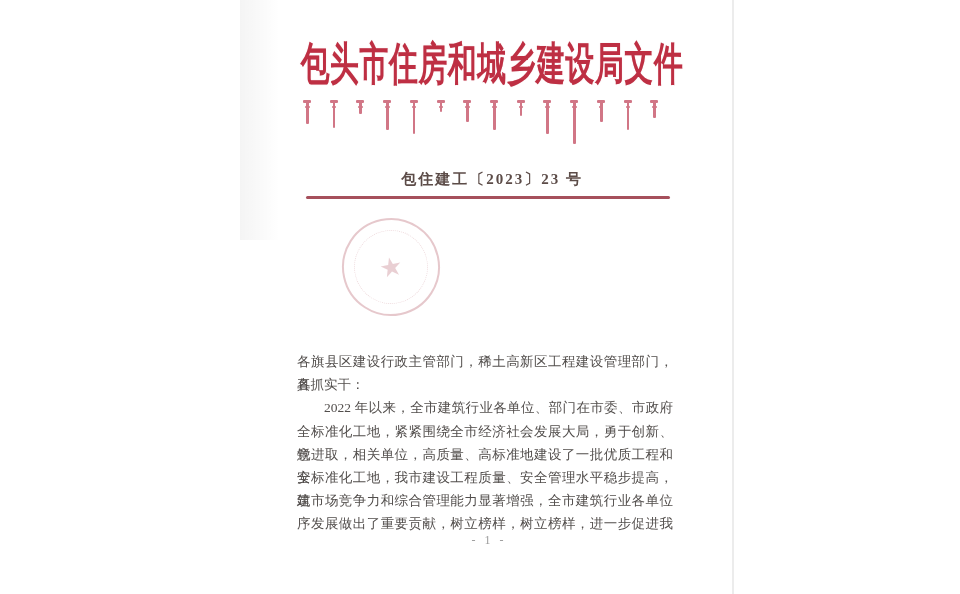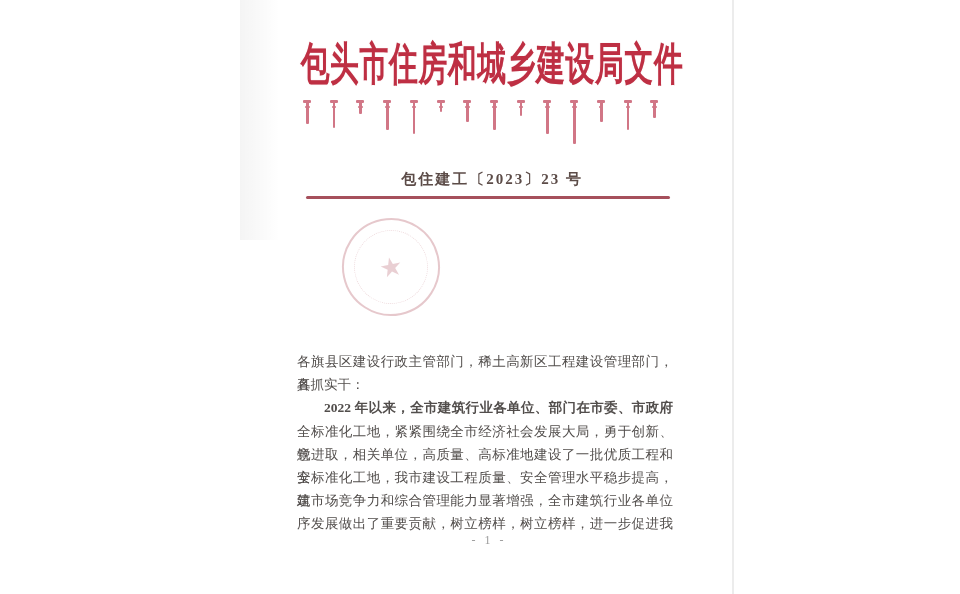--- a/index.html
+++ b/index.html
@@ -34,21 +34,21 @@
   .stamp-inner{position:absolute;inset:10px;border-radius:50%;
     border:1px dotted rgba(193,118,128,0.25);}
   .stamp-star{color:rgba(193,118,128,0.35);font-size:26px;line-height:1;
     font-family:"DejaVu Sans",sans-serif;}
   .title-block{position:absolute;left:297px;top:238px;width:376px;text-align:center;
     font-weight:bold;color:var(--heading);font-size:16.5px;line-height:24.5px;}
   .body-block{position:absolute;left:297px;top:350px;width:376px;font-size:13.5px;
     line-height:23.2px;color:var(--body);}
   .body-line{height:23.2px;}
   .jl{text-align:justify;text-align-last:justify;}
-  .indent{text-indent:2em;font-weight:bold;}
+  .indent{text-indent:2em;}
   .page-number{position:absolute;top:533px;left:489px;transform:translateX(-50%);
     font-size:12px;color:var(--pagenum);letter-spacing:3px;white-space:nowrap;}
 </style>
 </head>
 <body>
 
 <div id="canvas" style="--accent: #be2f43; --mn: #c95f72; --line: #a6505c; --heading: #3f3a37; --body: #524e4c; --docnum: #5c4c48; --pagenum: #9b9b9b; --stamp: rgba(193,118,128,0.40);">
   <div class="scan-shade"></div>
   <div class="edge-line"></div>
 

